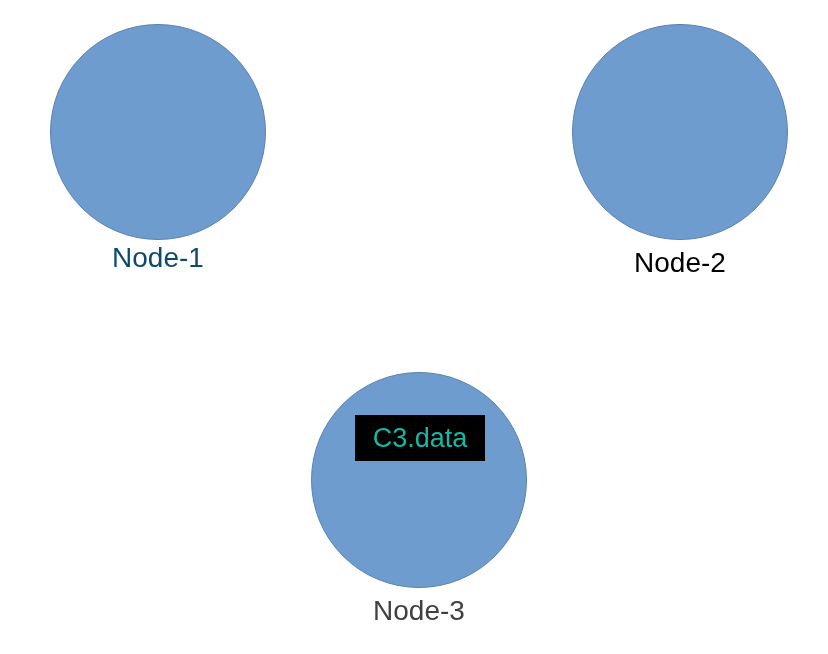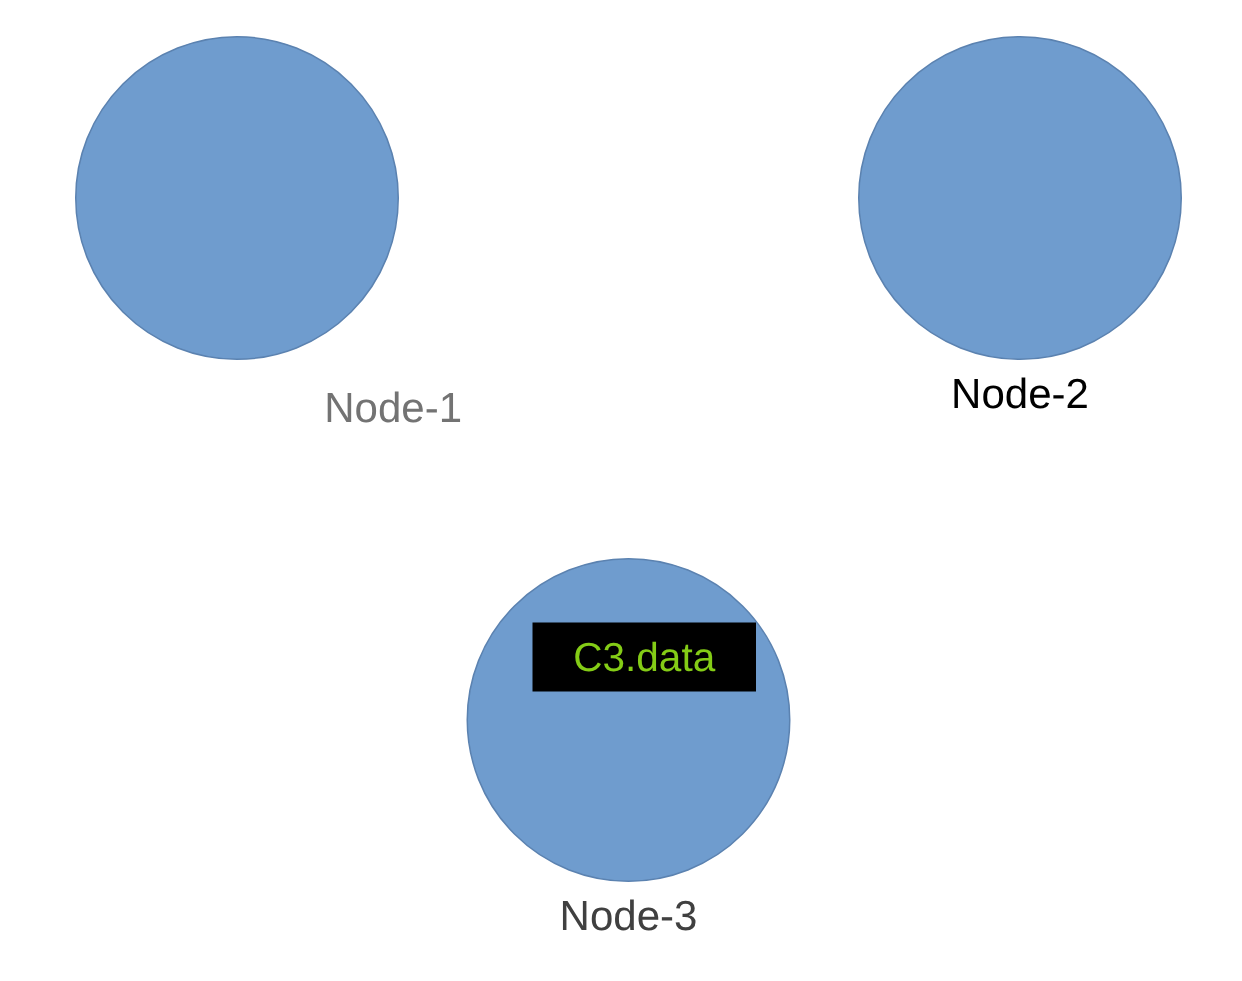--- a/index.html
+++ b/index.html
@@ -52,28 +52,28 @@
     box-sizing: border-box;
   }
 </style>
 </head>
 <body style="width: 828px; height: 654px; background: rgb(255, 255, 255);">
 
 <div id="canvas" style="width: 828px; height: 654px; background: rgb(255, 255, 255);">
 
   <div class="node">
     <div class="node-circle" style="left: 50px; top: 24px; width: 216px; height: 216px; background: rgb(111, 156, 206); border-color: rgb(91, 130, 176);"></div>
-    <div class="node-label" style="left: 8px; top: 256px; width: 300px; color: #737373; text-align: right;">Node-1</div>
+    <div class="node-label" style="left: 8px; top: 242px; width: 300px; color: #0c4a6e;">Node-1</div>
   </div>
 
   <div class="node">
     <div class="node-circle" style="left: 572px; top: 24px; width: 216px; height: 216px; background: rgb(111, 156, 206); border-color: rgb(91, 130, 176);"></div>
     <div class="node-label" style="left: 530px; top: 247px; width: 300px; color: rgb(0, 0, 0);">Node-2</div>
   </div>
 
   <div class="node">
     <div class="node-circle" style="left: 311px; top: 372px; width: 216px; height: 216px; background: rgb(111, 156, 206); border-color: rgb(91, 130, 176);"></div>
     <div class="node-label" style="left: 269px; top: 595px; width: 300px; color: #404040;">Node-3</div>
   </div>
 
-  <div class="tooltip" style="left: 355px; top: 415px; width: 149px; height: 46px; line-height: 46px; background: rgb(0, 0, 0); color: #84cc16;">C3.data</div>
+  <div class="tooltip" style="left: 355px; top: 415px; width: 130px; height: 46px; line-height: 46px; background: rgb(0, 0, 0); color: #14b8a6;">C3.data</div>
 
 </div>
 
 </body></html>

